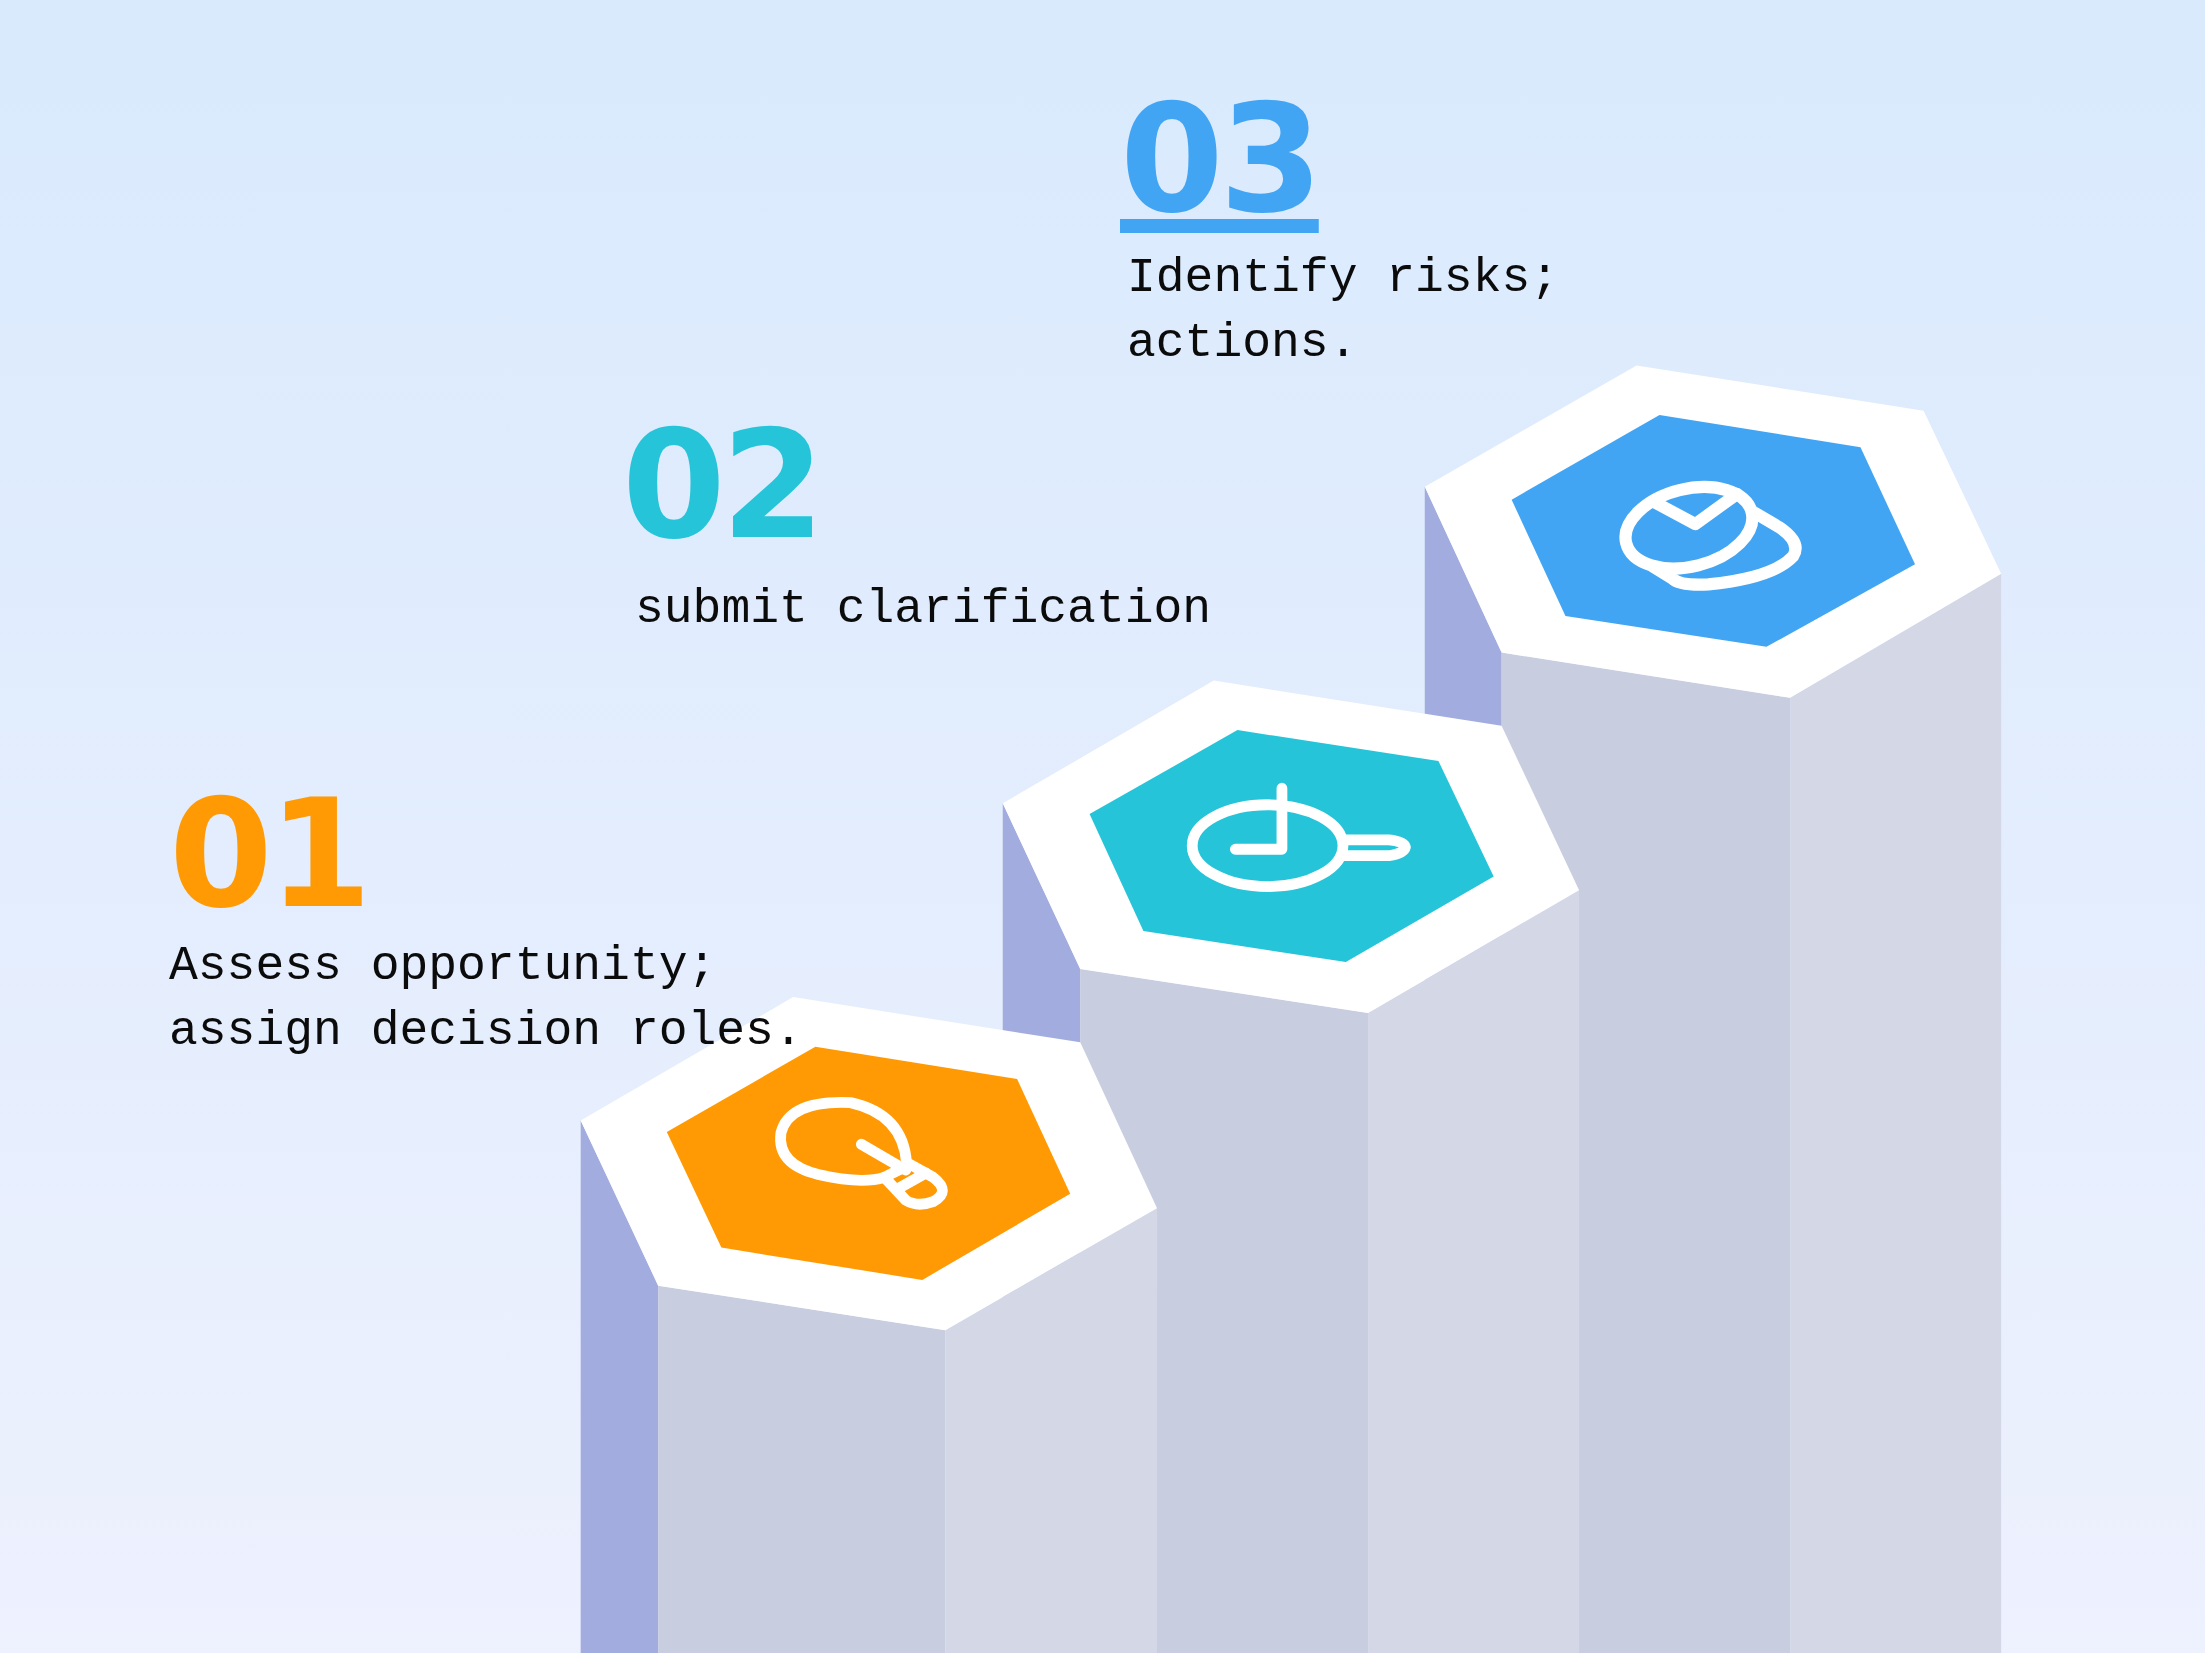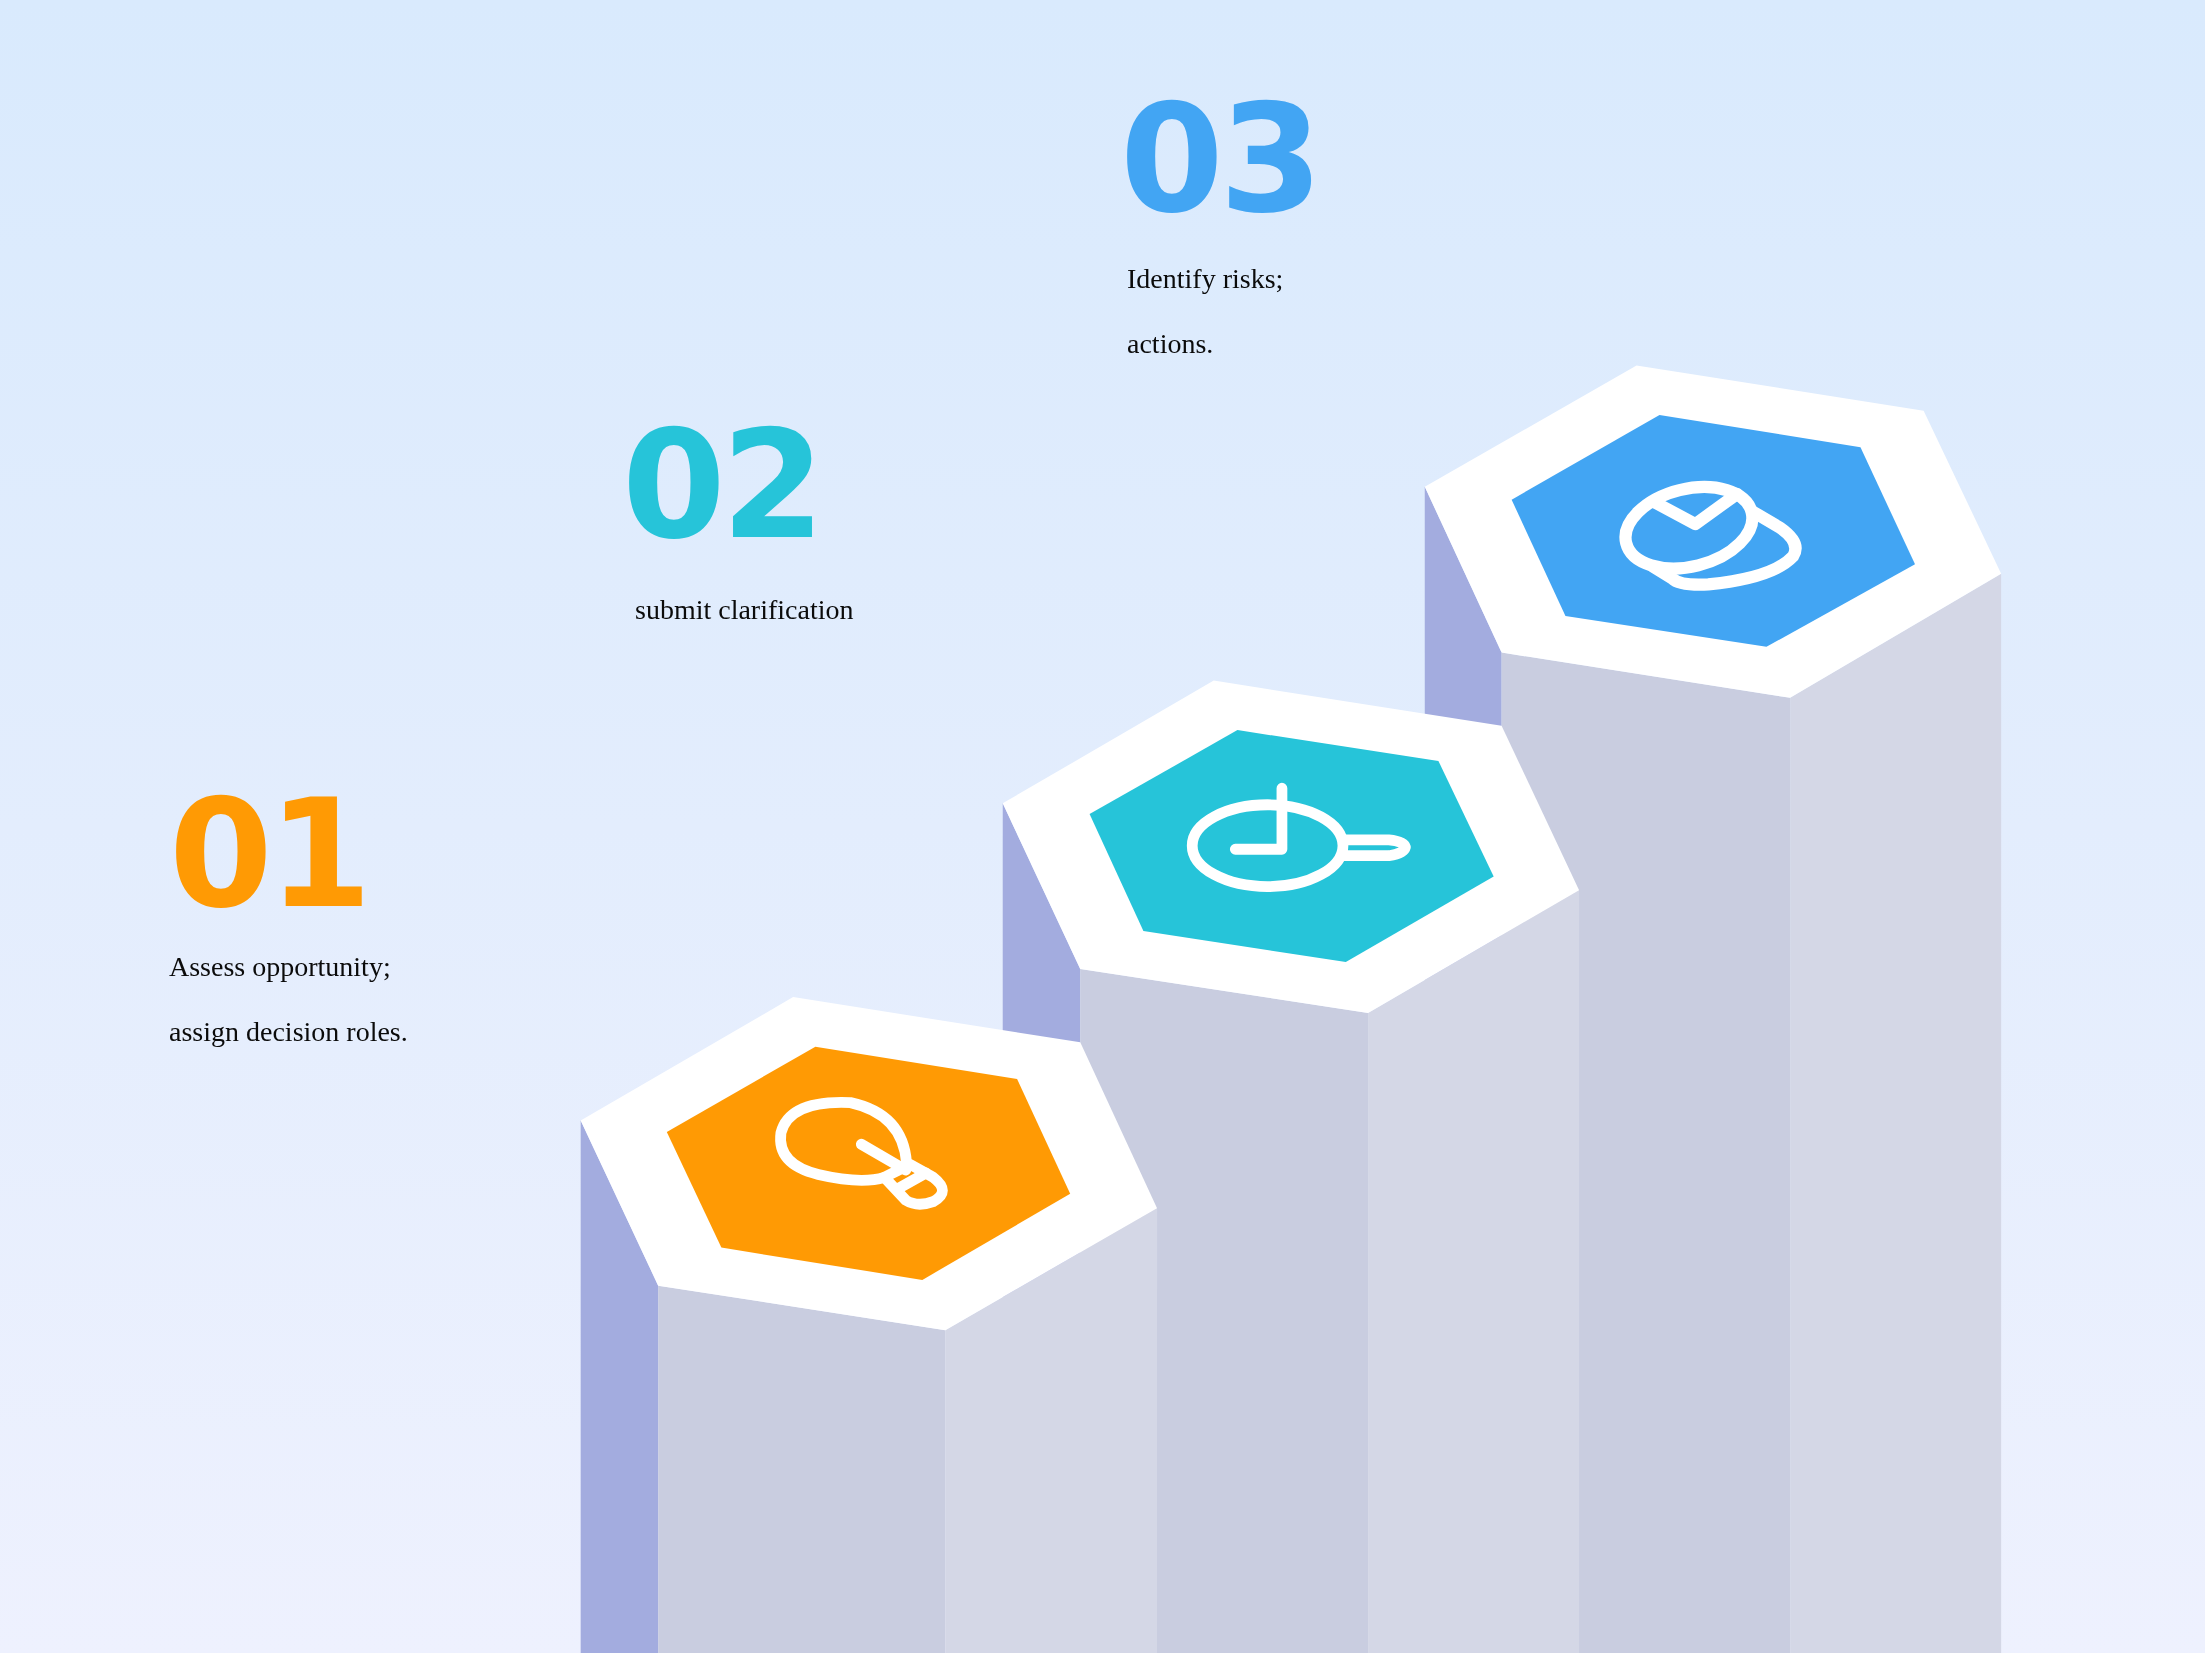--- a/index.html
+++ b/index.html
@@ -2,22 +2,22 @@
 <html style="font-size:11.5px"><head>
 <meta charset="utf-8">
 <style>
   html, body { margin: 0; padding: 0; }
   body { width: 2205px; height: 1654px; overflow: hidden; position: relative;
          background: linear-gradient(180deg, #D9EAFD 0%, #E3EDFD 50%, #EEF1FE 100%);
          font-family: "DejaVu Sans", "Liberation Sans", sans-serif; }
   #stage { position: absolute; left: 0; top: 0; width: 2205px; height: 1654px; }
   .step-number { position: absolute; font-family: "DejaVu Sans", sans-serif; font-weight: bold;
                  font-size: 149px; line-height: 1; letter-spacing: -4.3px; margin: 0; }
-  .step-desc { position: absolute; font-family: Liberation Serif, serif;
-               font-size: 28px; line-height: 65px; color: #0B0B0B; margin: 0; white-space: nowrap; }
+  .step-desc { position: absolute; font-family: Liberation Mono, monospace;
+               font-size: 48px; line-height: 65px; color: #0B0B0B; margin: 0; white-space: nowrap; }
   .step-desc span { display: block; }
 </style>
 </head>
 <body>
 
 <svg id="stage" viewBox="0 0 3072 2304" xmlns="http://www.w3.org/2000/svg">
 
   <g>
     <polygon fill="#A3ACDF" points="1985,678 2092,909 2092,2304 1985,2304"></polygon>
     <polygon fill="#C9CDE0" points="2092,909 2494,972 2494,2304 2092,2304"></polygon>
@@ -63,18 +63,18 @@
 <div class="step-desc" style="left:169px; top:934px;">
   <span>Assess opportunity;</span>
   <span>assign decision roles.</span>
 </div>
 
 <div class="step-number" style="left:622px; top:411px; color:#26C4D9;">02</div>
 <div class="step-desc" style="left:635px; top:577px;">
   <span>submit clarification</span>
 </div>
 
-<div class="step-number" style="left:1120px; top:85px; color:#42A5F3;">03</div>
+<div class="step-number" style="left:1120px; top:85px; color:#42A5F3;text-decoration:underline;">03</div>
 <div class="step-desc" style="left:1127px; top:246px;">
   <span>Identify risks;</span>
   <span>actions.</span>
 </div>
 
 
 </body></html>

